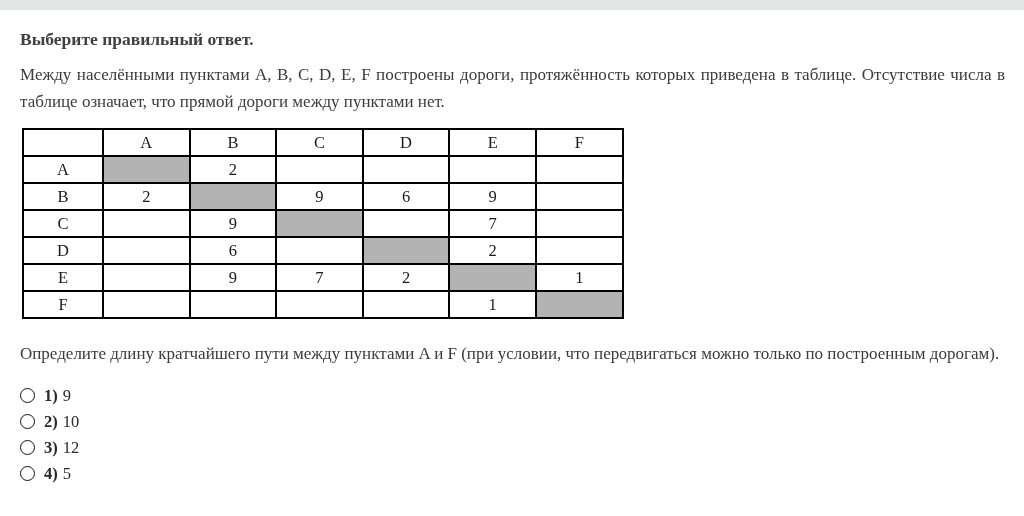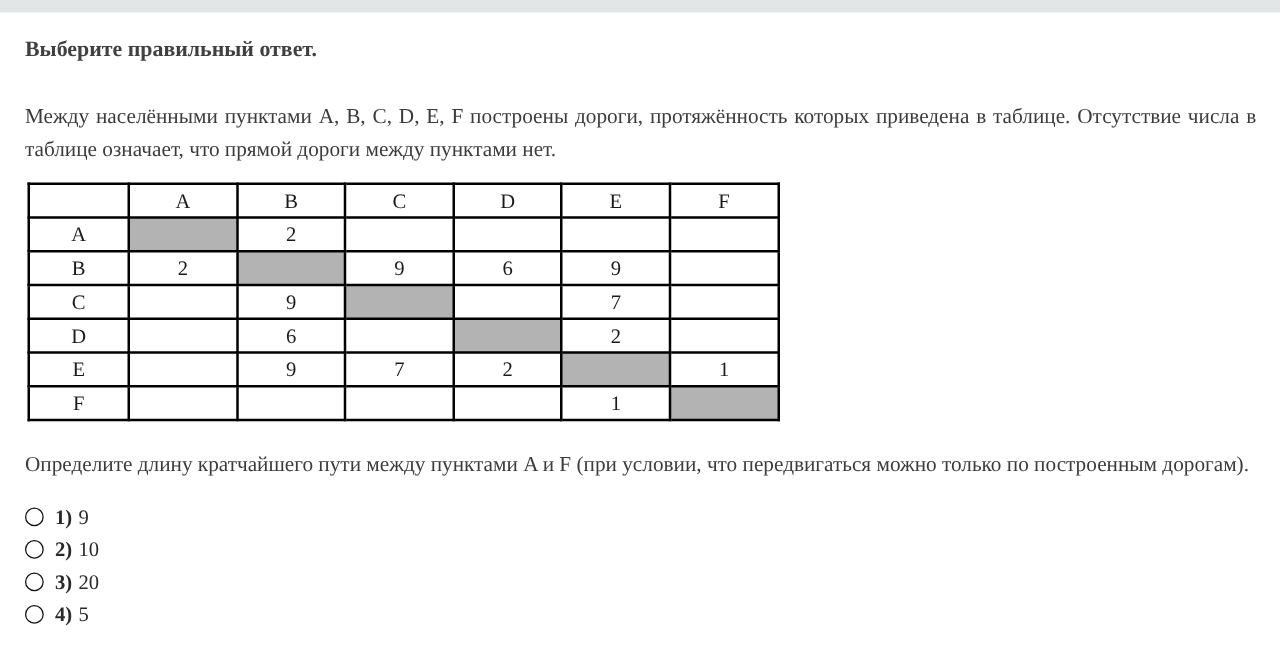--- a/index.html
+++ b/index.html
@@ -17,21 +17,21 @@
     padding: 0 19px 0 20px;
     color: #3b3b3b;
   }
   .page-title {
     margin-top: 19px;
     font-size: 17.5px;
     font-weight: bold;
     color: #404040;
   }
   .para {
-    margin-top: 30px;
+    margin-top: 12px;
     font-size: 17px;
     line-height: 26.5px;
     text-align: justify;
     color: #3b3b3b;
   }
   .para.task { margin-top: 22px; }
   table.dist {
     margin-top: 13px;
     margin-left: 2px;
     border-collapse: collapse;
@@ -172,21 +172,21 @@
       <span class="opt-value">9</span>
     </div>
     <div class="option">
       <span class="radio"></span>
       <span class="opt-number">2)</span>
       <span class="opt-value">10</span>
     </div>
     <div class="option">
       <span class="radio"></span>
       <span class="opt-number">3)</span>
-      <span class="opt-value">20</span>
+      <span class="opt-value">12</span>
     </div>
     <div class="option">
       <span class="radio"></span>
       <span class="opt-number">4)</span>
       <span class="opt-value">5</span>
     </div>
   </div>
 
 </div>
 

